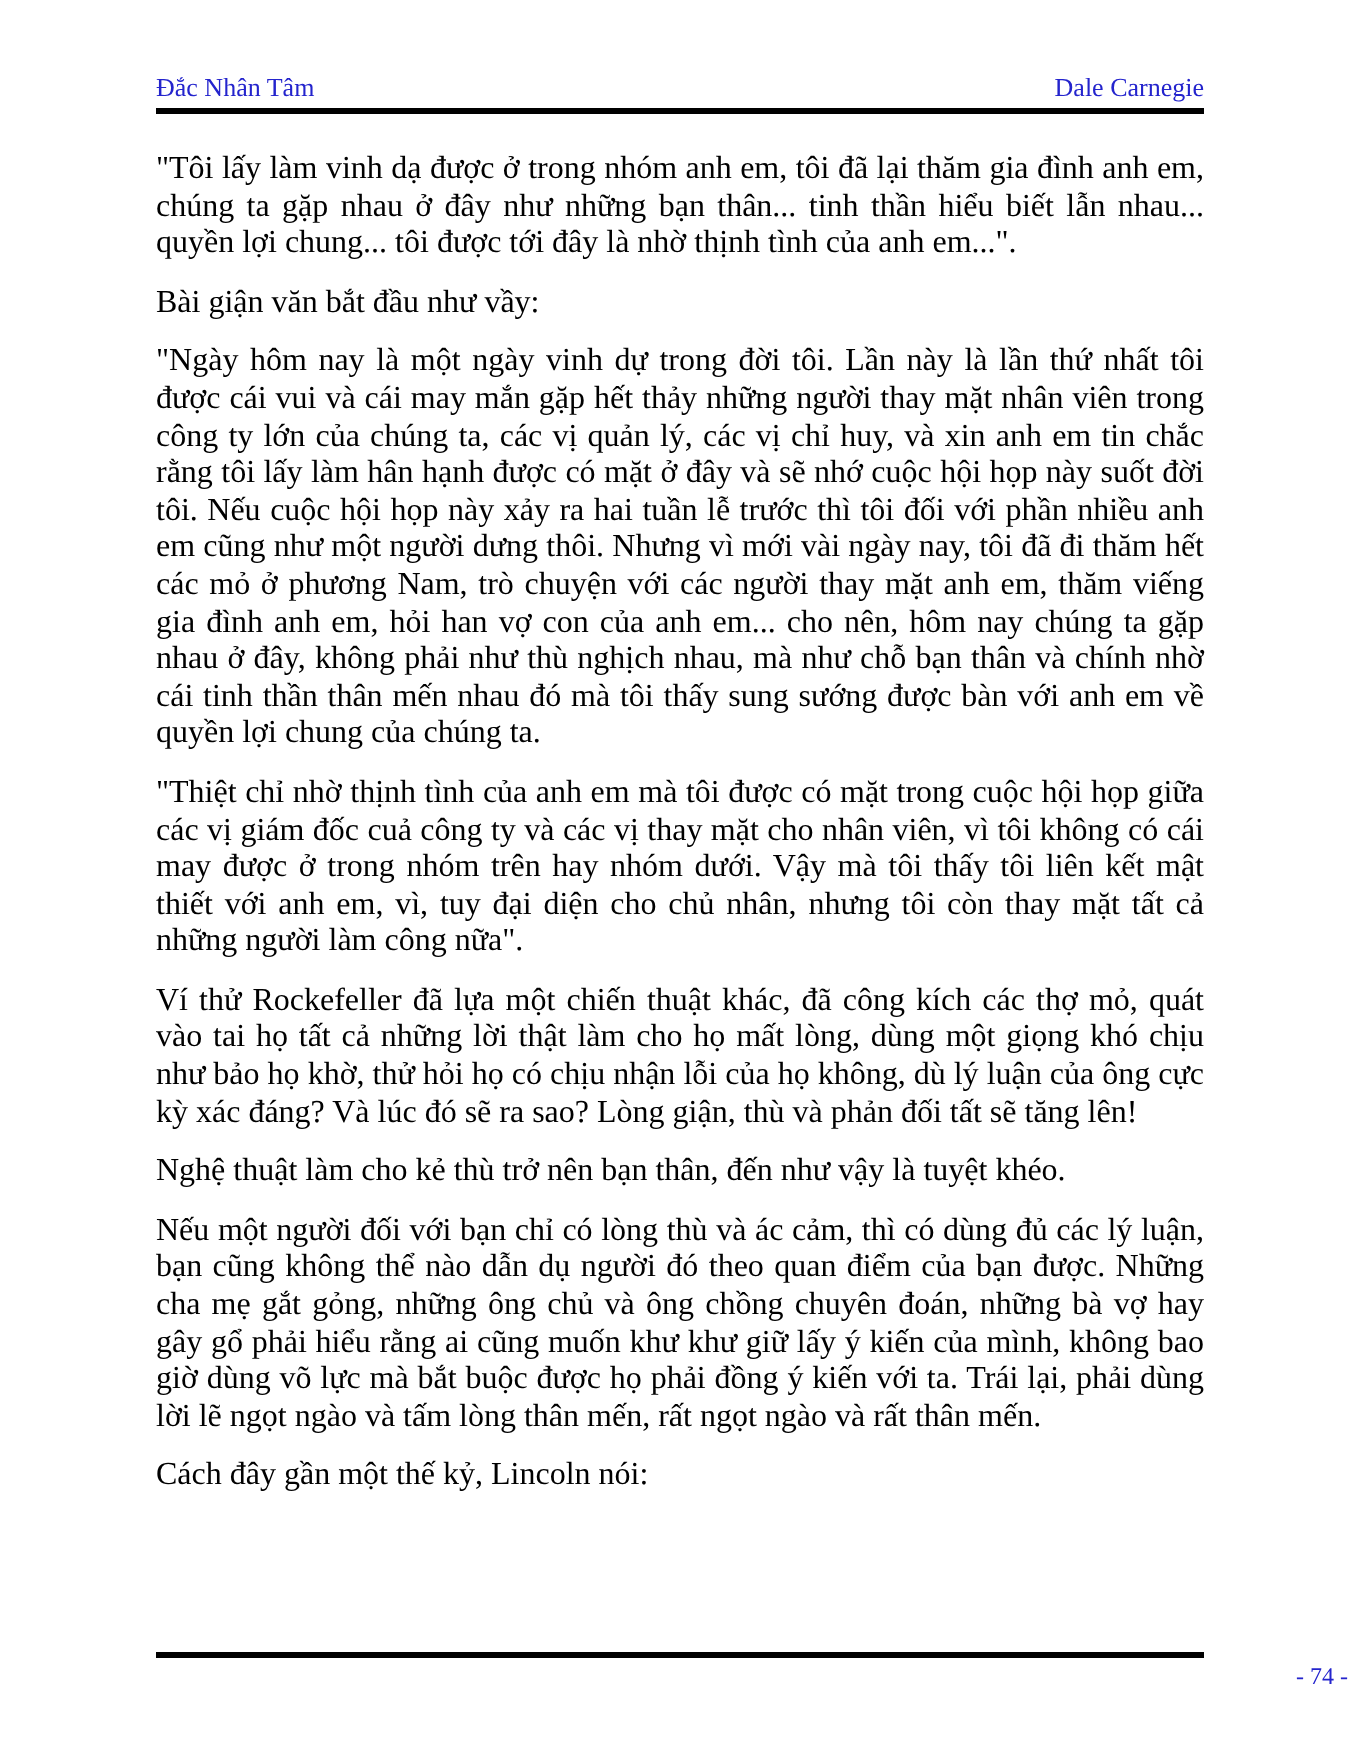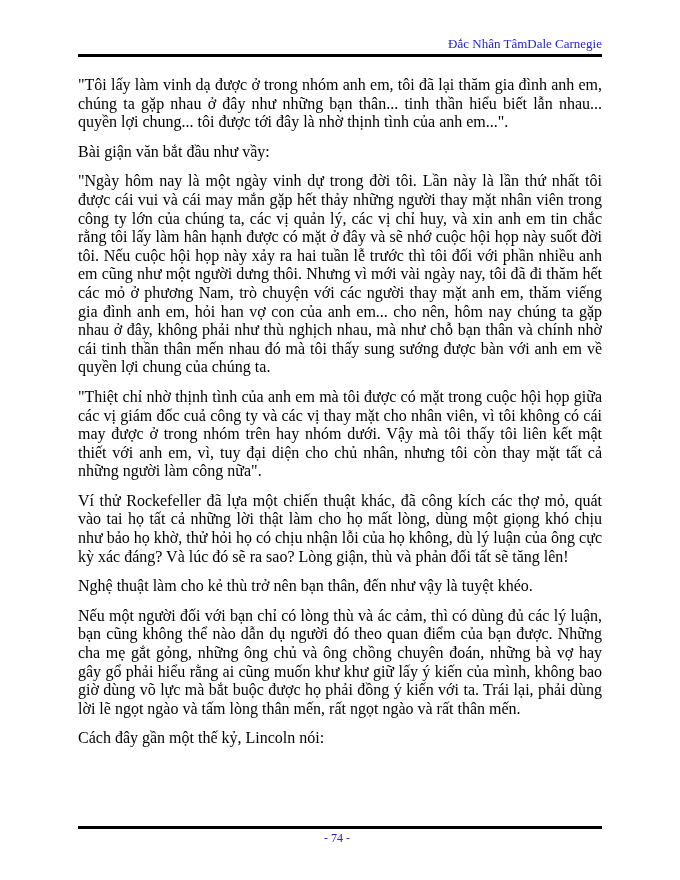--- a/index.html
+++ b/index.html
@@ -15,21 +15,21 @@
     font-family: "Liberation Serif", "DejaVu Serif", serif;
     color: #000000;
     overflow: hidden;
   }
   .header {
     position: absolute;
     left: 78px;
     width: 524px;
     top: 36px;
     display: flex;
-    justify-content: flex-end;
+    justify-content: space-between;
     align-items: baseline;
     font-size: 13px;
     color: #2424cd;
   }
   .header-rule {
     position: absolute;
     left: 78px;
     width: 524px;
     top: 54px;
     height: 3px;
@@ -53,21 +53,21 @@
     width: 524px;
     top: 826px;
     height: 3px;
     background: #000000;
   }
   .footer {
     position: absolute;
     left: 0;
     width: 674px;
     top: 831px;
-    text-align: center;
+    text-align: right;
     font-size: 12px;
     color: #2424cd;
   }
 </style>
 </head>
 <body>
 
 <div class="page">
 
   <div class="header">

